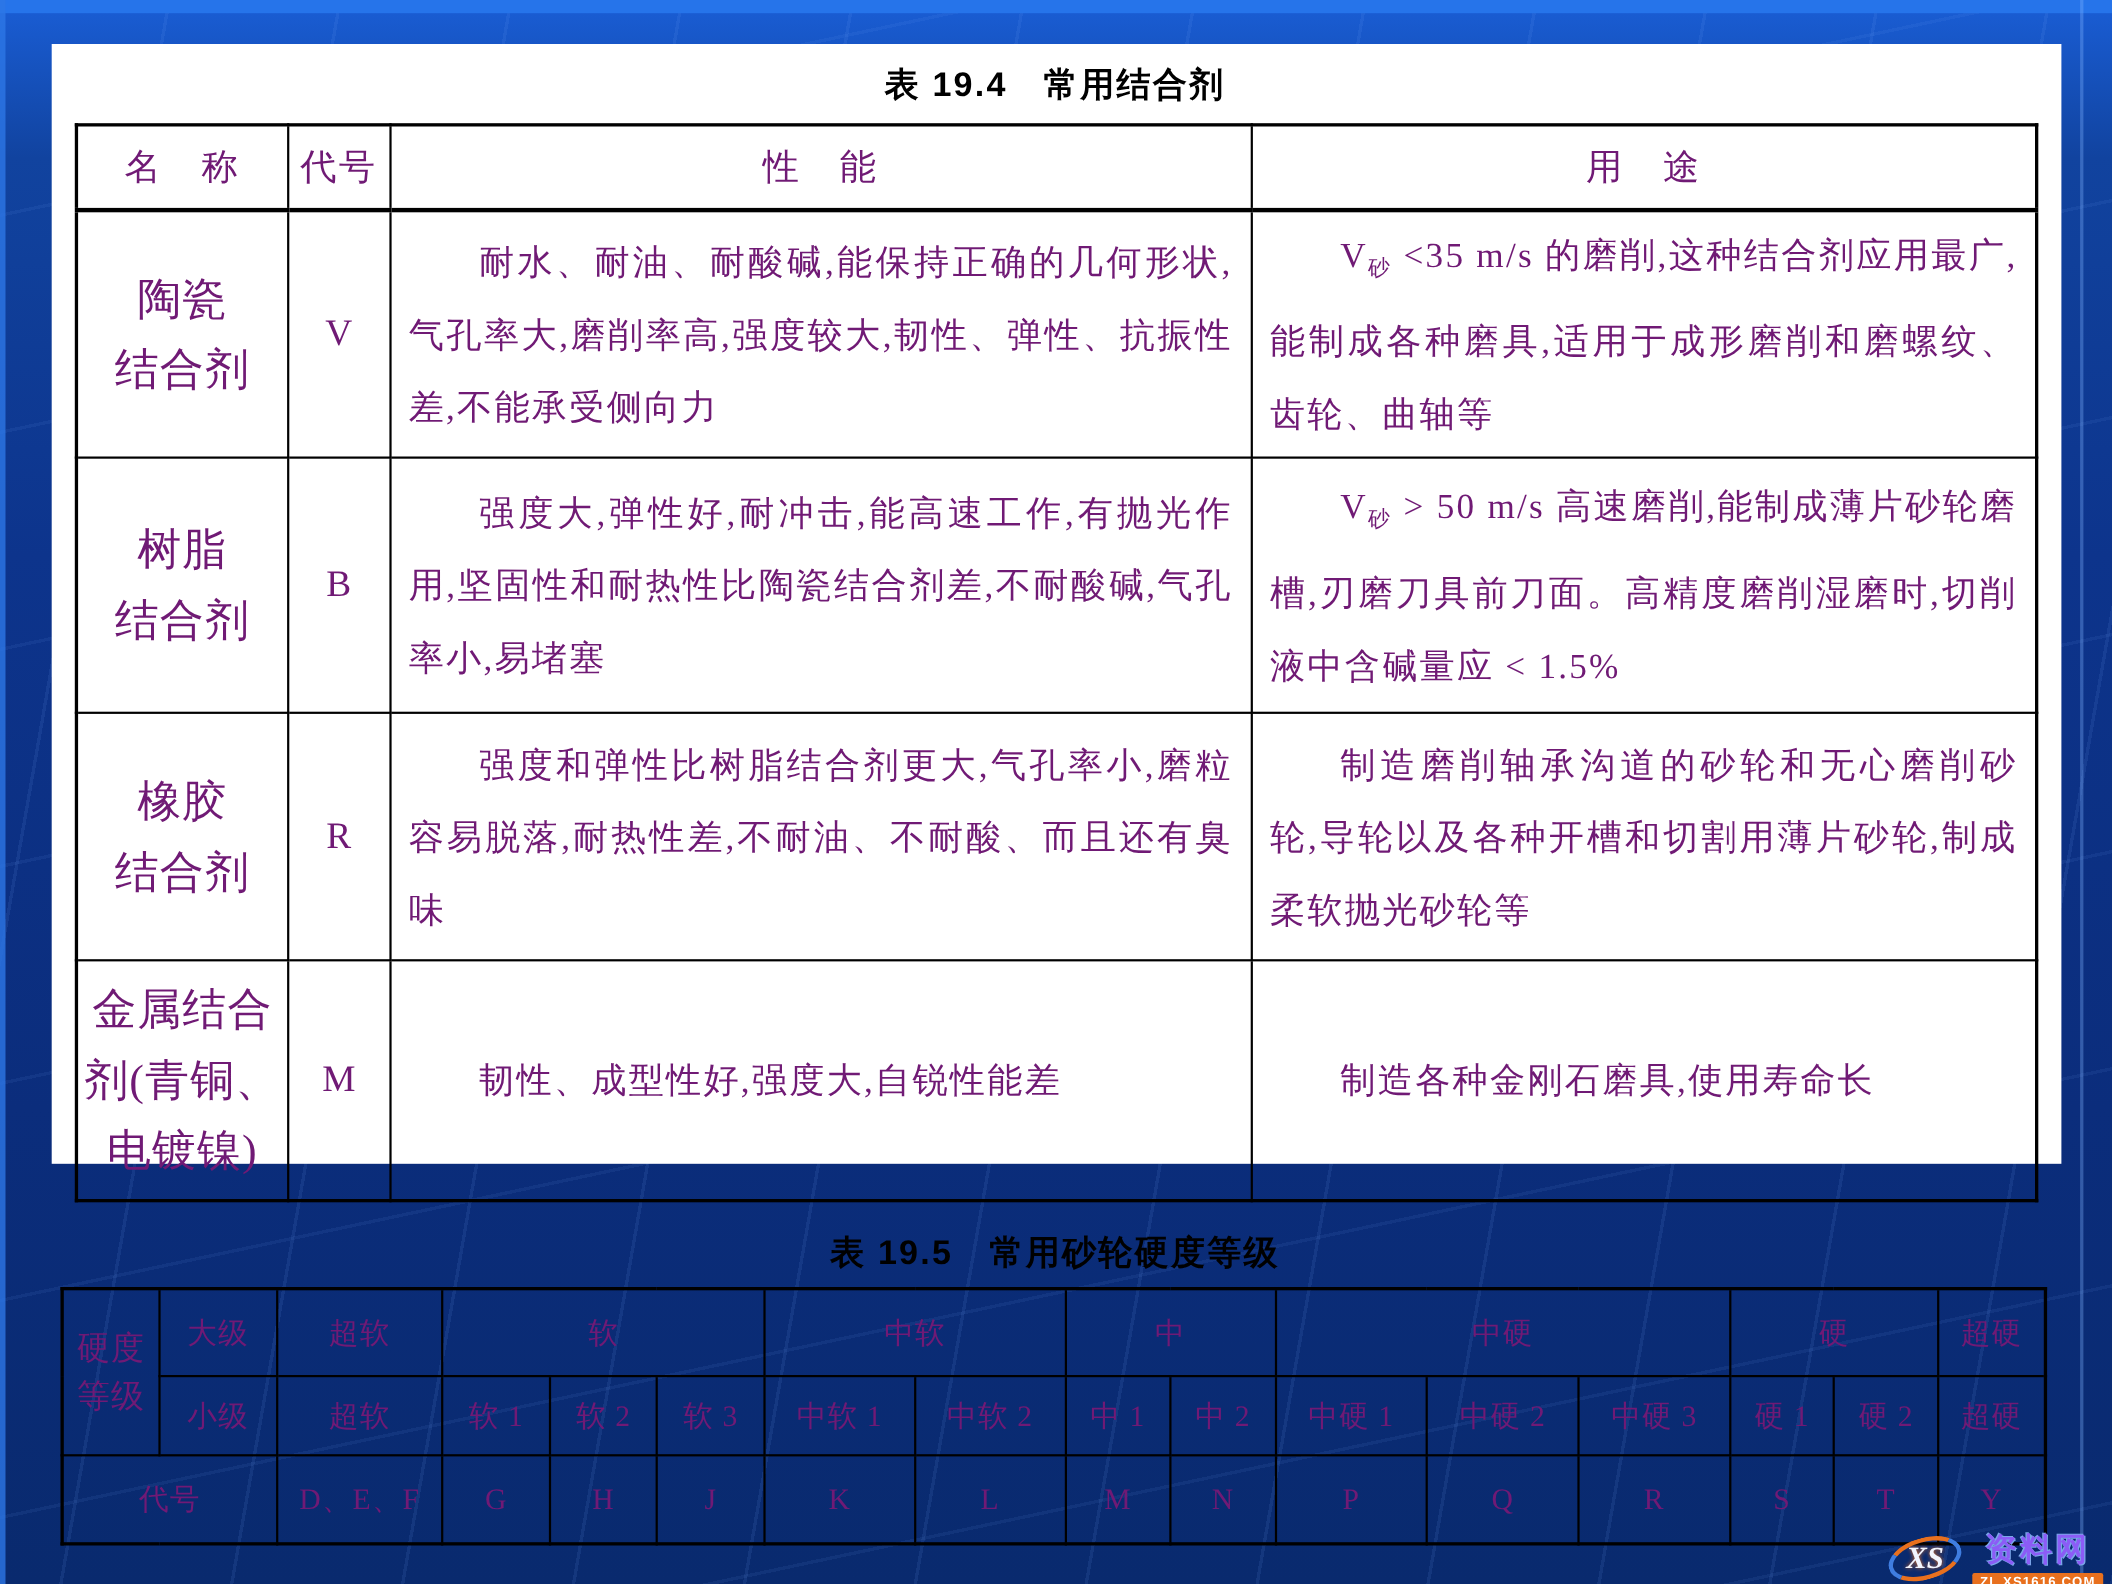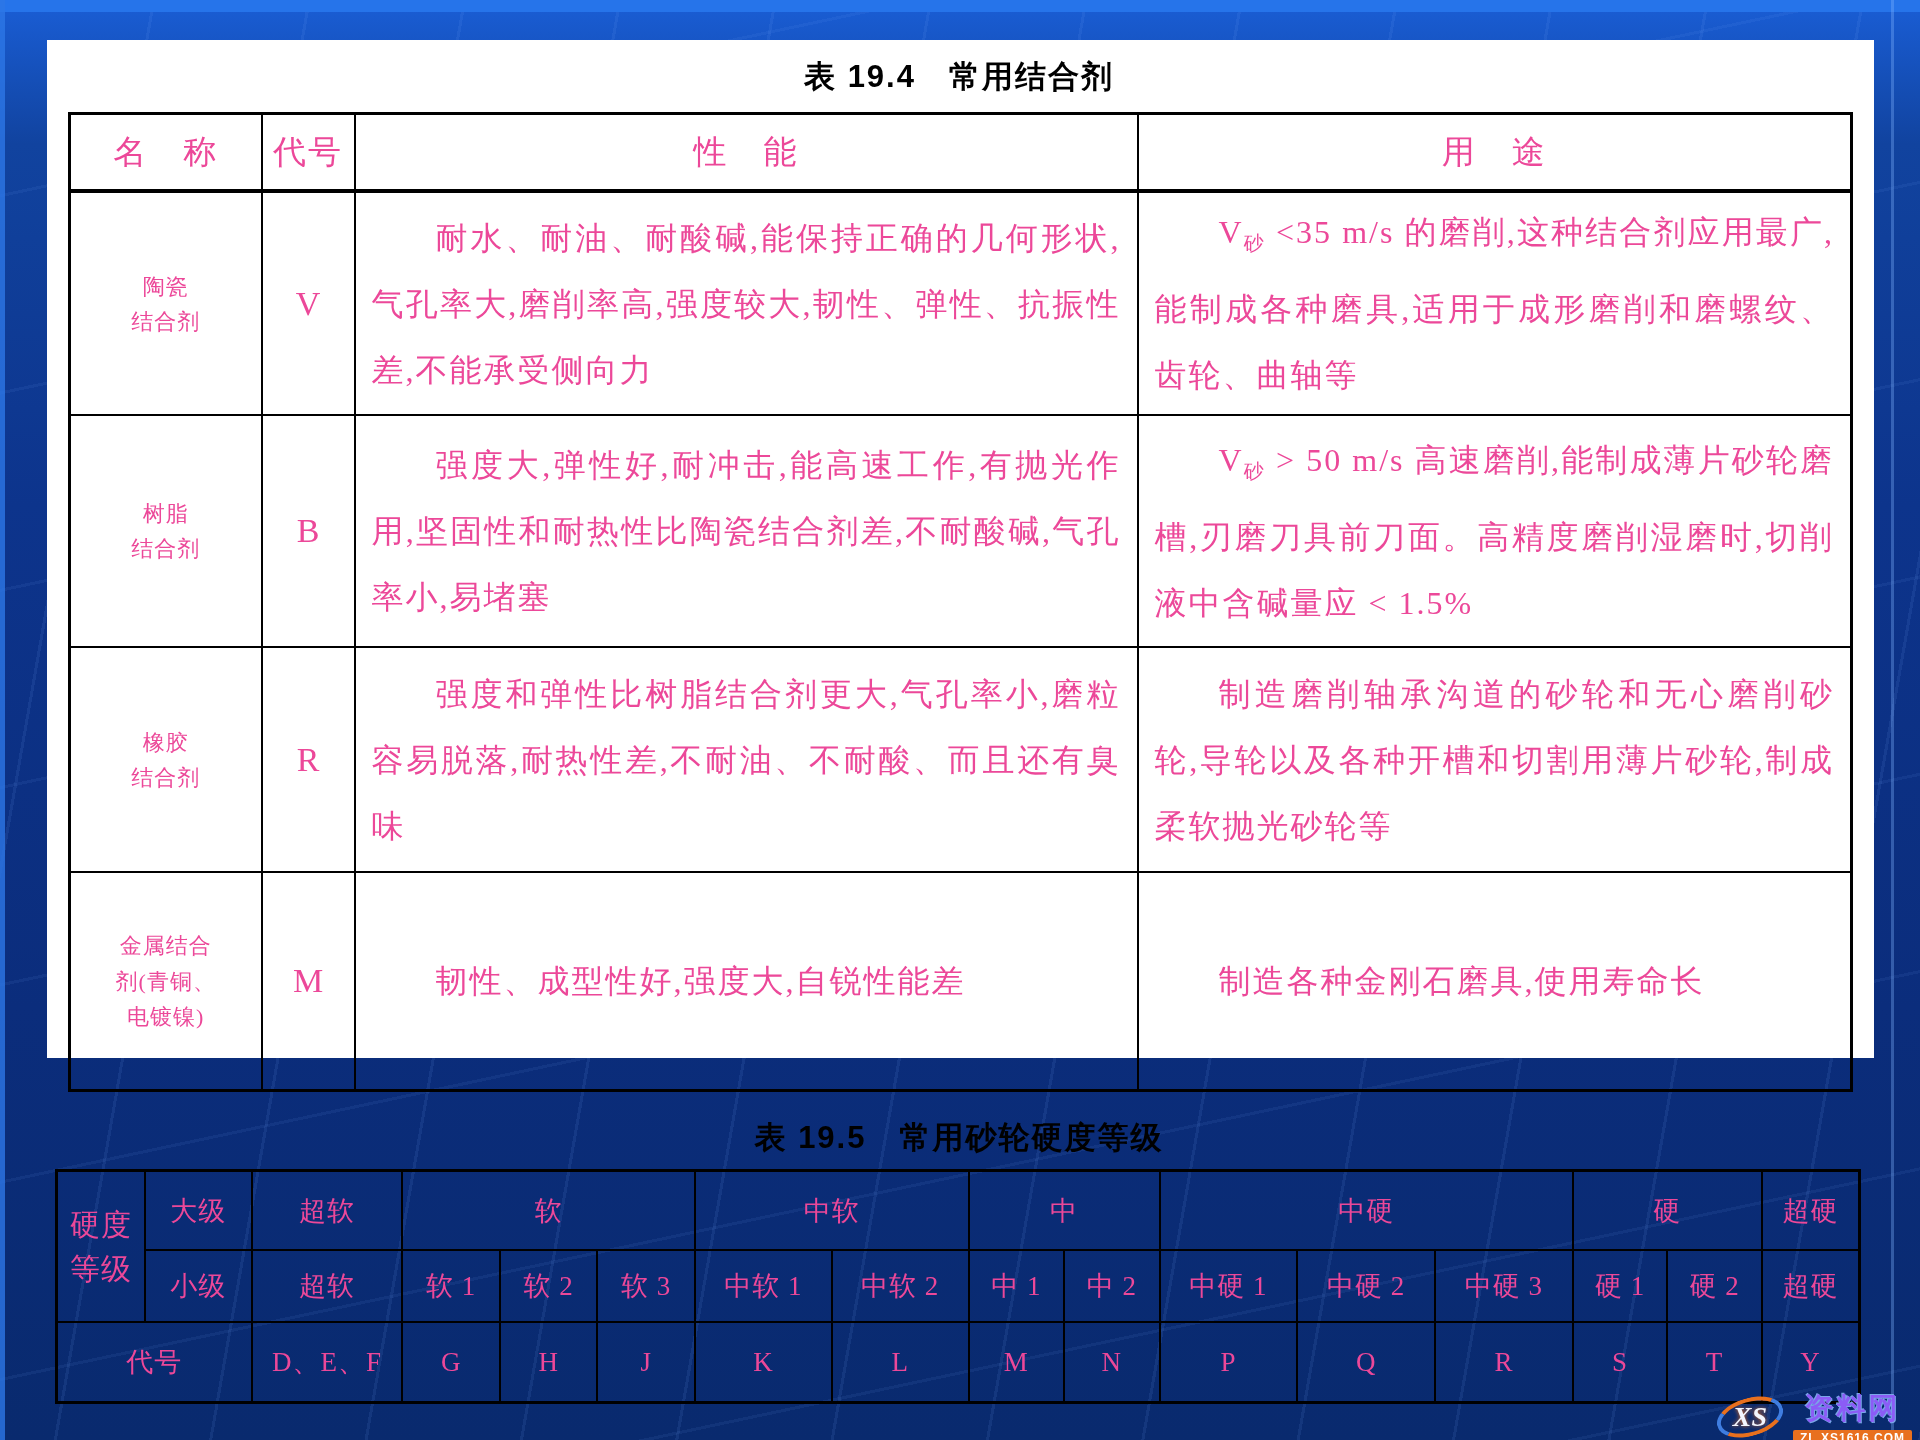--- a/index.html
+++ b/index.html
@@ -19,25 +19,25 @@
     position:absolute;left:47px;top:40px;width:1827px;height:1018px;
     background:#ffffff;box-sizing:border-box;padding:8px 24px 0 21px;color:#000;
   }
   .tbl-title{
     text-align:center;font-weight:700;font-size:31px;letter-spacing:2px;
     font-family:"Liberation Sans","DejaVu Sans",sans-serif;color:#000;
   }
   #title1{margin:8px 0 14px;}
   #title2{margin:25px 0 10px;}
 
-  table{border-collapse:collapse;table-layout:fixed;color:#ec4899;}
+  table{border-collapse:collapse;table-layout:fixed;color:#701a75;}
   .t1{width:1782px;border:3px solid #000;}
   .t1 th,.t1 td{border:2px solid #000;}
   .t1 thead th{height:72px;font-size:33px;font-weight:400;border-bottom:4px solid #000;letter-spacing:2px;}
-  .t1 td.name{text-align:center;font-size:22px;white-space:pre-line;line-height:1.6;letter-spacing:1px;}
+  .t1 td.name{text-align:center;font-size:40px;white-space:pre-line;line-height:1.6;letter-spacing:1px;}
   .t1 td.code{text-align:center;font-size:34px;}
   .t1 td.perf,.t1 td.use{padding:6px 16px;font-size:32px;vertical-align:middle;}
   .para{text-indent:2em;text-align:justify;line-height:66px;letter-spacing:2px;}
   .vsub{font-size:20px;}
   .r1{height:218px;} .r2{height:232px;} .r3{height:225px;} .r4{height:218px;}
 
   .t2{width:1806px;margin-left:-13px;border:3px solid #000;}
   .t2 td{border:2px solid #000;text-align:center;font-size:27px;letter-spacing:1px;vertical-align:middle;}
   .t2 .corner{white-space:pre-line;line-height:1.45;font-size:30px;}
   .t2 tr.g1{height:80px;} .t2 tr.g2{height:72px;} .t2 tr.g3{height:80px;}

